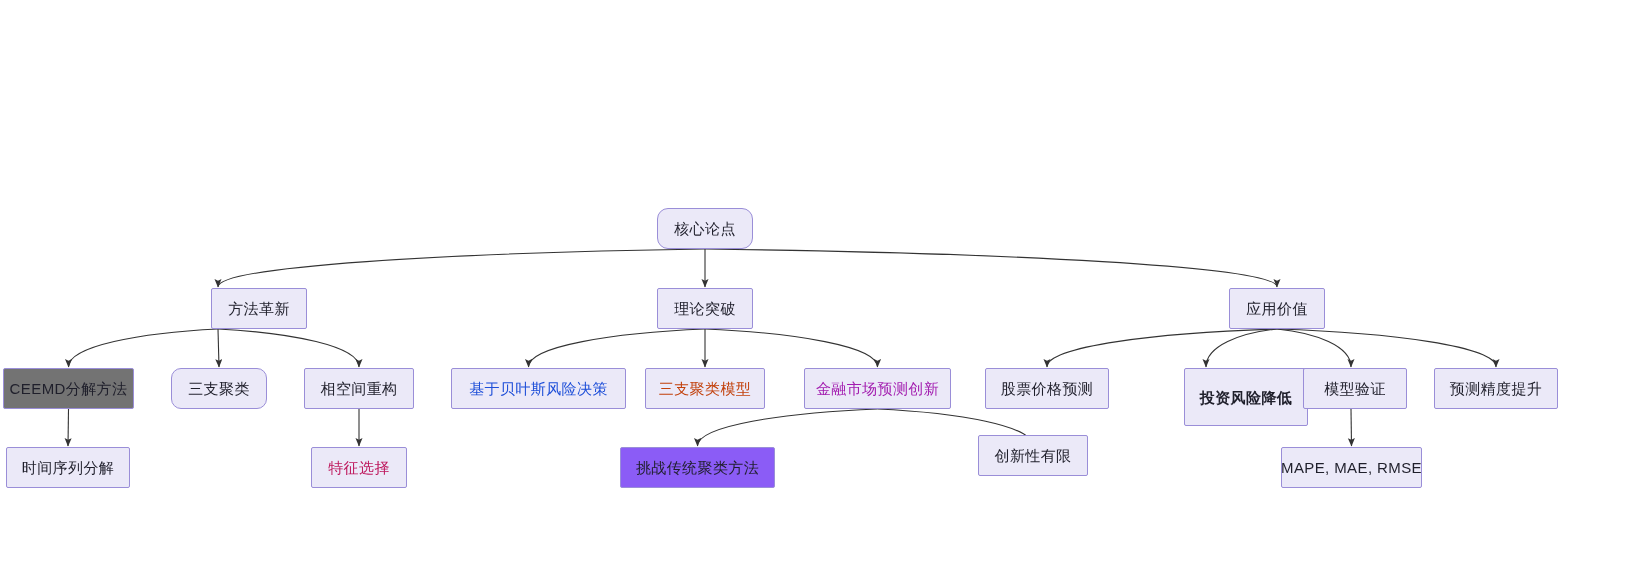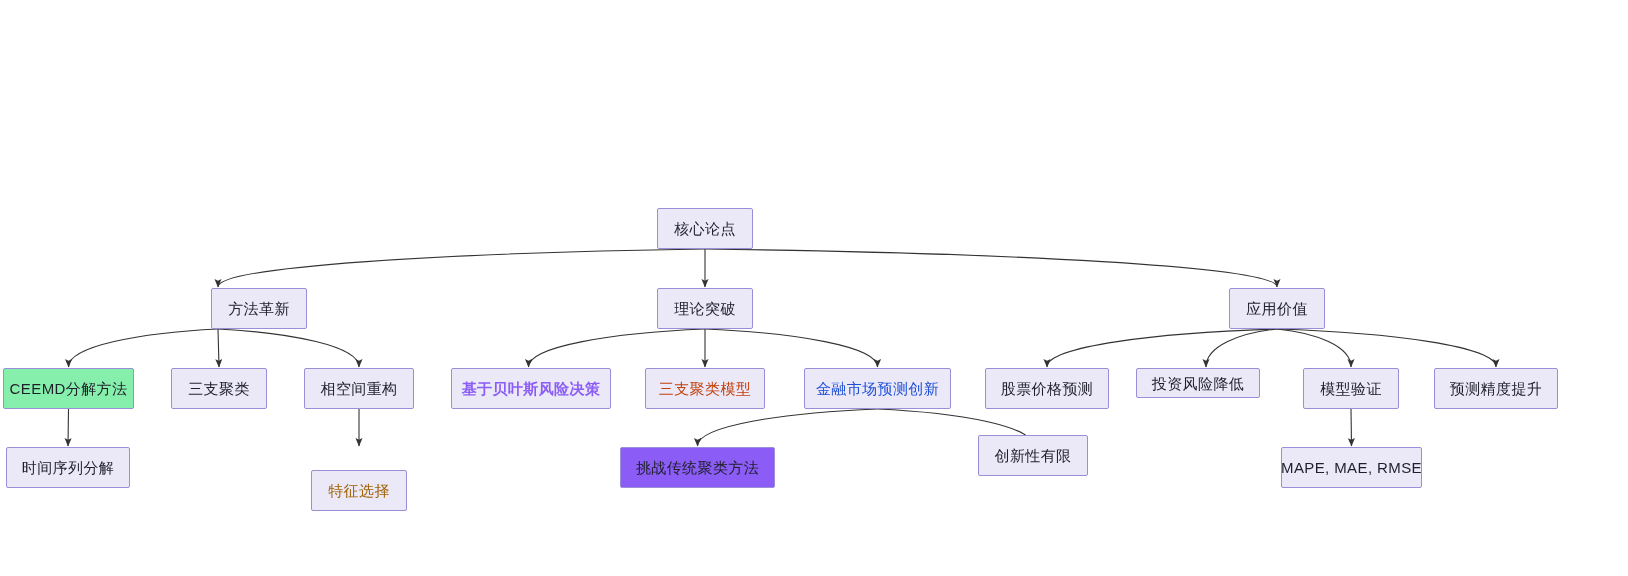--- a/index.html
+++ b/index.html
@@ -74,66 +74,66 @@
         <path d="M1277,329 C1315.48,332.8 1351,346.1 1351,367" fill="none" stroke="#333333" stroke-width="1.1" marker-end="url(#arrowhead)"></path>
         <path d="M1277,329 C1390.88,332.8 1496,346.1 1496,367" fill="none" stroke="#333333" stroke-width="1.1" marker-end="url(#arrowhead)"></path>
         <path d="M68.5,409 L68,446" fill="none" stroke="#333333" stroke-width="1.1" marker-end="url(#arrowhead)"></path>
         <path d="M359,409 L359,446" fill="none" stroke="#333333" stroke-width="1.1" marker-end="url(#arrowhead)"></path>
         <path d="M877.5,409 C783.9,412.7 697.5,425.65 697.5,446" fill="none" stroke="#333333" stroke-width="1.1" marker-end="url(#arrowhead)"></path>
         <path d="M877.5,409 C958.36,412.7 1033,425.65 1033,446" fill="none" stroke="#333333" stroke-width="1.1" marker-end="url(#arrowhead)"></path>
         <path d="M1351,409 L1351.5,446" fill="none" stroke="#333333" stroke-width="1.1" marker-end="url(#arrowhead)"></path>
       </g>
   </svg>
   <div id="node-layer">
-      <div class="node" style="left: 657px; top: 208px; width: 96px; height: 41px; background: rgb(235, 233, 248); border-color: rgb(154, 142, 216); color: rgb(31, 31, 43);">
+      <div class="node" style="left: 657px; top: 208px; width: 96px; height: 41px; background: rgb(235, 233, 248); border-color: rgb(154, 142, 216); color: rgb(31, 31, 43); border-radius: 11px;">
         <span class="node-label">核心论点</span>
       </div>
       <div class="node" style="left: 170px; top: 288px; width: 96px; height: 41px; background: rgb(235, 233, 248); border-color: rgb(154, 142, 216); color: rgb(31, 31, 43); margin-left: 41px;">
         <span class="node-label">方法革新</span>
       </div>
       <div class="node" style="left: 657px; top: 288px; width: 96px; height: 41px; background: rgb(235, 233, 248); border-color: rgb(154, 142, 216); color: rgb(31, 31, 43); text-align: center;">
         <span class="node-label">理论突破</span>
       </div>
       <div class="node" style="left: 1229px; top: 288px; width: 96px; height: 41px; background: rgb(235, 233, 248); border-color: rgb(154, 142, 216); color: rgb(31, 31, 43);">
         <span class="node-label">应用价值</span>
       </div>
-      <div class="node" style="left: 3px; top: 368px; width: 131px; height: 41px; background: #86efac; border-color: rgb(154, 142, 216); color: rgb(31, 31, 43);">
+      <div class="node" style="left: 3px; top: 368px; width: 131px; height: 41px; background: #737373; border-color: rgb(154, 142, 216); color: rgb(31, 31, 43);">
         <span class="node-label">CEEMD分解方法</span>
       </div>
-      <div class="node" style="left: 171px; top: 368px; width: 96px; height: 41px; background: rgb(235, 233, 248); border-color: rgb(154, 142, 216); color: rgb(31, 31, 43);">
+      <div class="node" style="left: 171px; top: 368px; width: 96px; height: 41px; background: rgb(235, 233, 248); border-color: rgb(154, 142, 216); color: rgb(31, 31, 43); border-radius: 10px;">
         <span class="node-label">三支聚类</span>
       </div>
       <div class="node" style="left: 304px; top: 368px; width: 110px; height: 41px; background: rgb(235, 233, 248); border-color: rgb(154, 142, 216); color: rgb(31, 31, 43);">
         <span class="node-label">相空间重构</span>
       </div>
-      <div class="node" style="left: 451px; top: 368px; width: 160px; height: 41px; background: rgb(235, 233, 248); border-color: rgb(154, 142, 216); color: #8b5cf6; font-weight: bold;">
+      <div class="node" style="left: 451px; top: 368px; width: 175px; height: 41px; background: rgb(235, 233, 248); border-color: rgb(154, 142, 216); color: #1d4ed8;">
         <span class="node-label">基于贝叶斯风险决策</span>
       </div>
       <div class="node" style="left: 645px; top: 368px; width: 120px; height: 41px; background: rgb(235, 233, 248); border-color: rgb(154, 142, 216); color: #c2410c;">
         <span class="node-label">三支聚类模型</span>
       </div>
-      <div class="node" style="left: 804px; top: 368px; width: 147px; height: 41px; background: rgb(235, 233, 248); border-color: rgb(154, 142, 216); color: #1d4ed8;">
+      <div class="node" style="left: 804px; top: 368px; width: 147px; height: 41px; background: rgb(235, 233, 248); border-color: rgb(154, 142, 216); color: #a21caf;">
         <span class="node-label">金融市场预测创新</span>
       </div>
       <div class="node" style="left: 985px; top: 368px; width: 124px; height: 41px; background: rgb(235, 233, 248); border-color: rgb(154, 142, 216); color: rgb(31, 31, 43);">
         <span class="node-label">股票价格预测</span>
       </div>
-      <div class="node" style="left: 1136px; top: 368px; width: 124px; height: 30px; background: rgb(235, 233, 248); border-color: rgb(154, 142, 216); color: rgb(31, 31, 43);">
+      <div class="node" style="left: 1184px; top: 368px; width: 124px; height: 58px; background: rgb(235, 233, 248); border-color: rgb(154, 142, 216); color: rgb(31, 31, 43); font-weight: bold;">
         <span class="node-label">投资风险降低</span>
       </div>
-      <div class="node" style="left: 1303px; top: 368px; width: 96px; height: 41px; background: rgb(235, 233, 248); border-color: rgb(154, 142, 216); color: rgb(31, 31, 43);">
+      <div class="node" style="left: 1303px; top: 368px; width: 104px; height: 41px; background: rgb(235, 233, 248); border-color: rgb(154, 142, 216); color: rgb(31, 31, 43);">
         <span class="node-label">模型验证</span>
       </div>
       <div class="node" style="left: 1434px; top: 368px; width: 124px; height: 41px; background: rgb(235, 233, 248); border-color: rgb(154, 142, 216); color: rgb(31, 31, 43);">
         <span class="node-label">预测精度提升</span>
       </div>
       <div class="node" style="left: 6px; top: 447px; width: 124px; height: 41px; background: rgb(235, 233, 248); border-color: rgb(154, 142, 216); color: rgb(31, 31, 43);">
         <span class="node-label">时间序列分解</span>
       </div>
-      <div class="node" style="left: 311px; top: 447px; width: 96px; height: 41px; background: rgb(235, 233, 248); border-color: rgb(154, 142, 216); color: #a16207; margin-top: 23px;">
+      <div class="node" style="left: 311px; top: 447px; width: 96px; height: 41px; background: rgb(235, 233, 248); border-color: rgb(154, 142, 216); color: #be185d;">
         <span class="node-label">特征选择</span>
       </div>
       <div class="node" style="left: 620px; top: 447px; width: 155px; height: 41px; background: #8b5cf6; border-color: rgb(154, 142, 216); color: rgb(31, 31, 43);">
         <span class="node-label">挑战传统聚类方法</span>
       </div>
       <div class="node" style="left: 978px; top: 435px; width: 110px; height: 41px; background: rgb(235, 233, 248); border-color: rgb(154, 142, 216); color: rgb(31, 31, 43);">
         <span class="node-label">创新性有限</span>
       </div>
       <div class="node" style="left: 1281px; top: 447px; width: 141px; height: 41px; background: rgb(235, 233, 248); border-color: rgb(154, 142, 216); color: rgb(31, 31, 43);">
         <span class="node-label">MAPE, MAE, RMSE</span>

